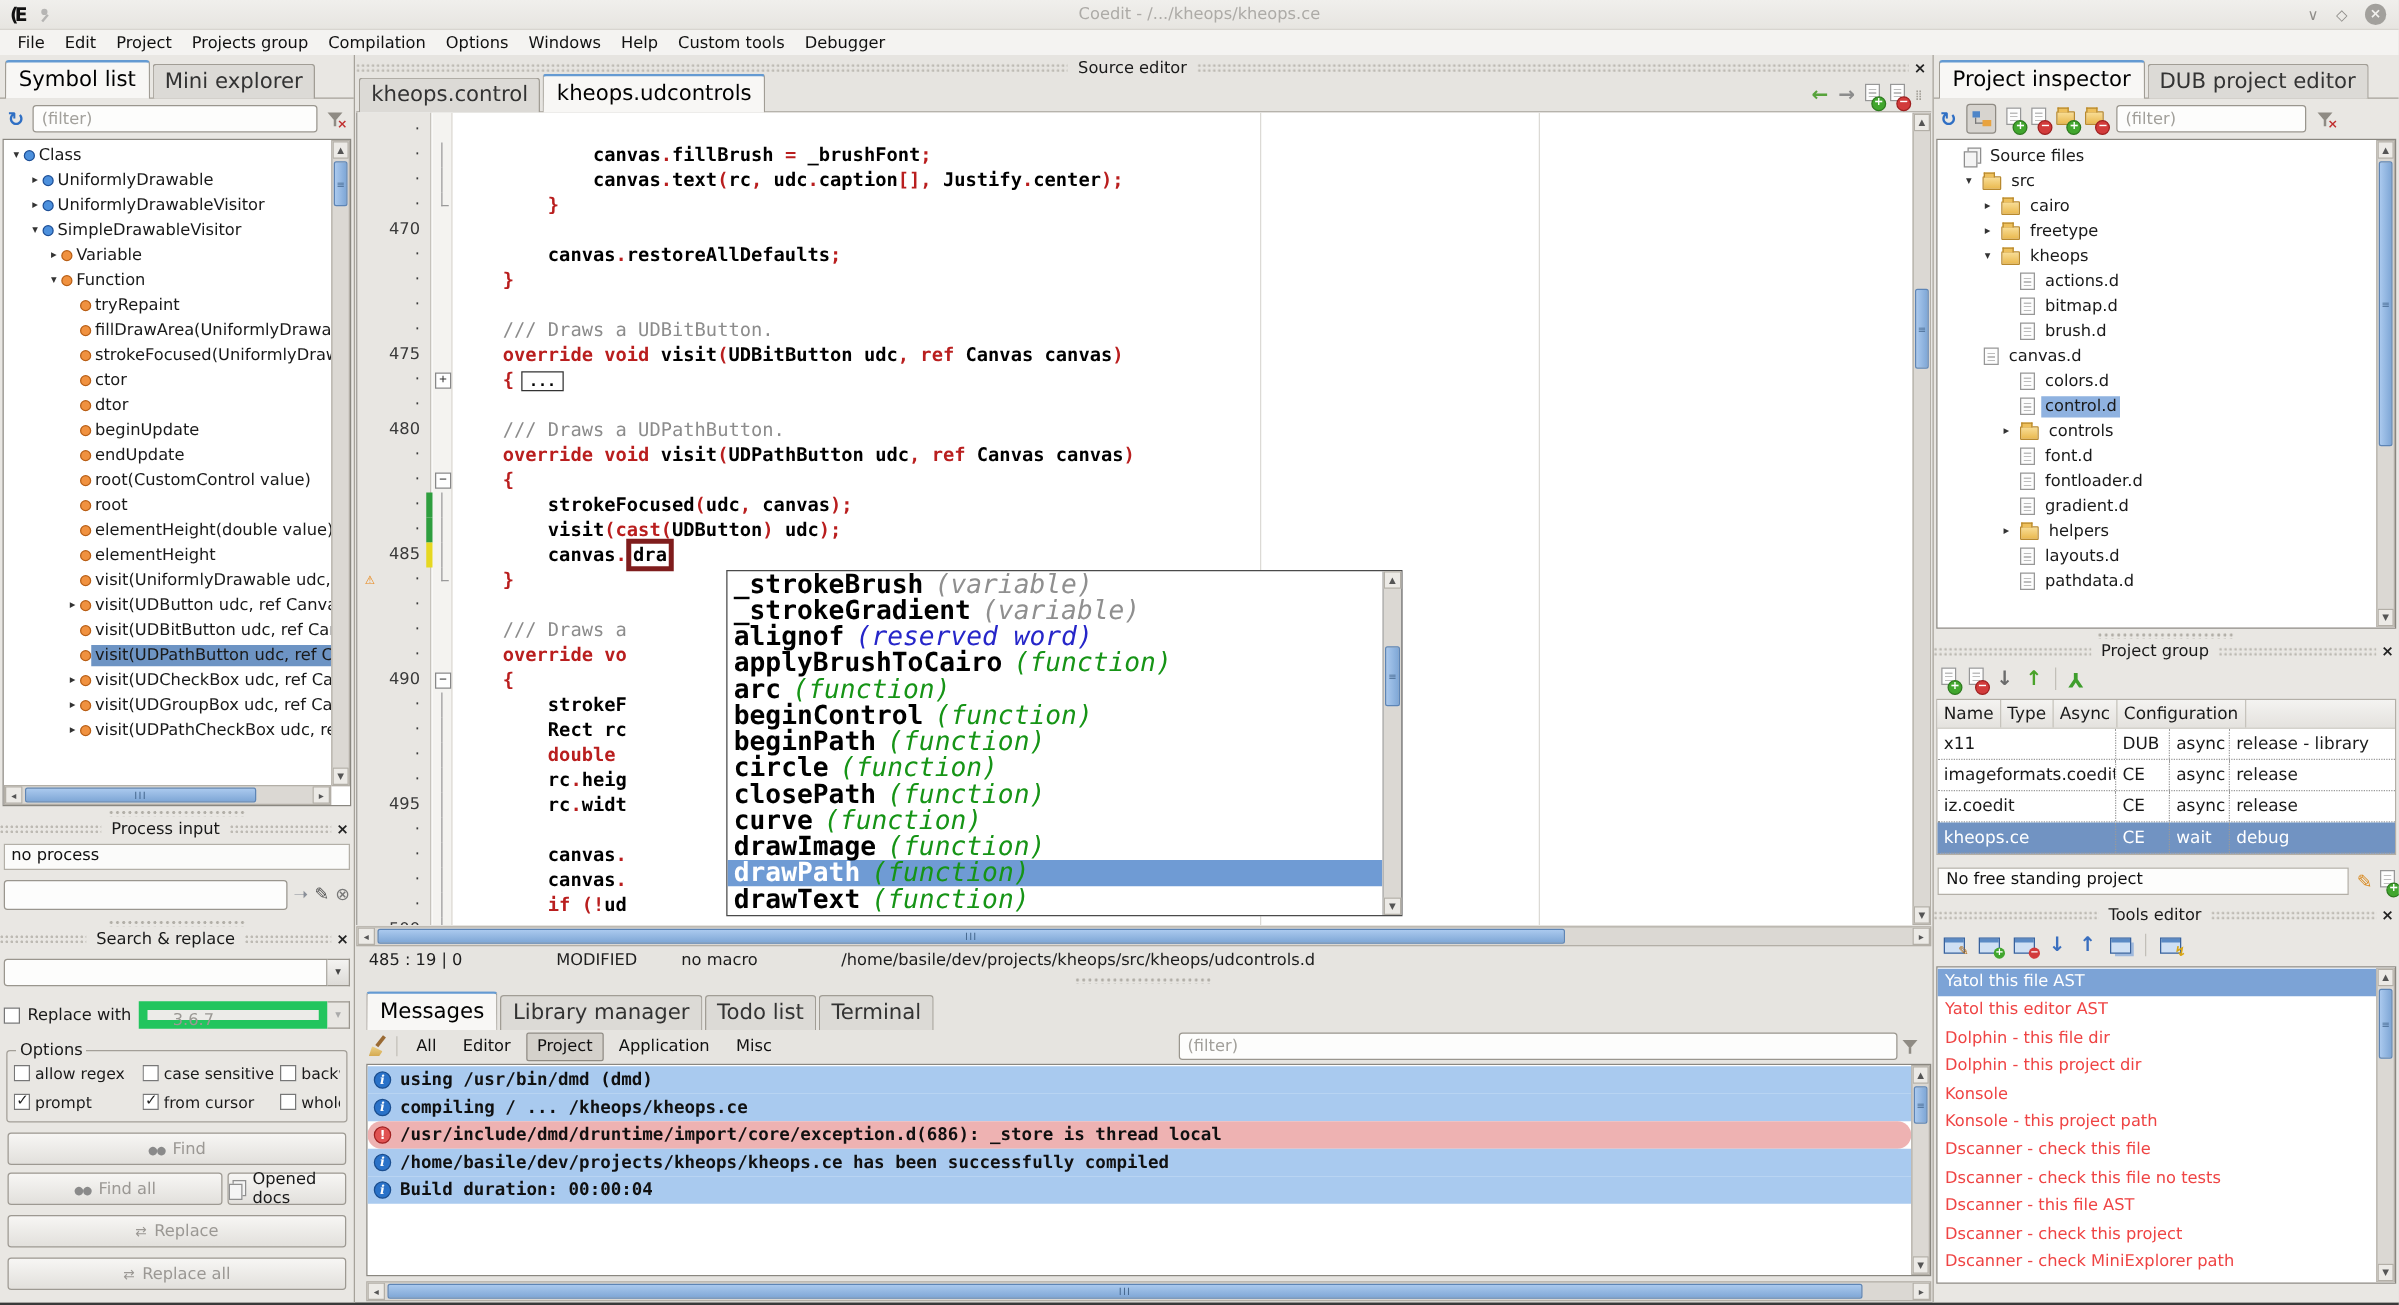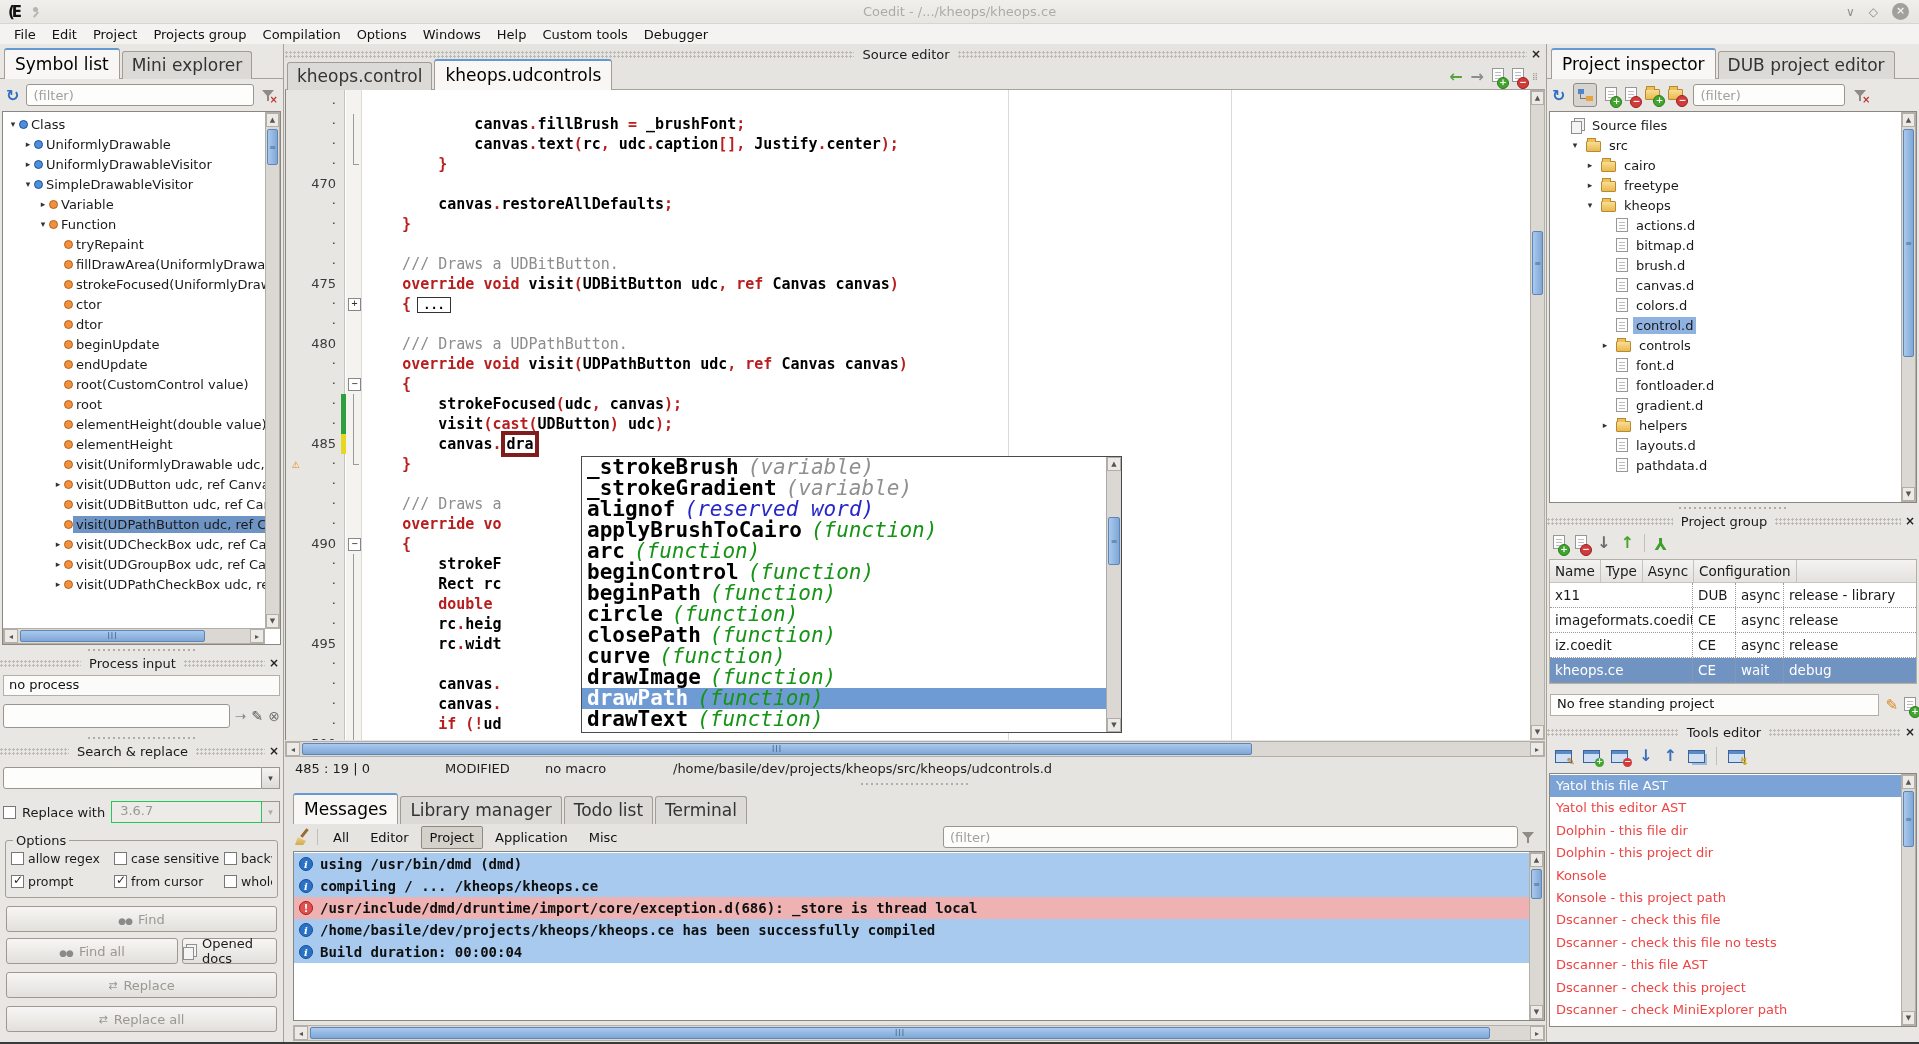--- a/index.html
+++ b/index.html
@@ -104,21 +104,21 @@
   .tree-h{position:absolute;left:0;right:15px;bottom:0;}
   .tree-v{right:0;top:0;bottom:15px;}
   .noproc{margin:4px 3px 0;height:21px;background:#fbfbfa;border:1px solid #b3afa7;font-size:13px;padding:1px 5px;color:#111;}
   .procrow{display:flex;align-items:center;gap:5px;margin:8px 3px;}
   .procrow .tb-input{flex:1;height:24px;}
   .pico{color:#8a8f98;font-size:14px;}
   .srch-combo{display:flex;margin:8px 3px 0;}
   .srch-combo .tb-input{flex:1;border-radius:3px 0 0 3px;}
   .rep-row{display:flex;align-items:center;gap:6px;margin:12px 3px 0;}
   .rep-row .rlbl{font-size:13px;}
-  .rep-row .dis{flex:1;height:22px;background:#ecebe8;border:1px solid #22c55e;color:#9b9894;padding:1px 8px;font-size:13px;}
+  .rep-row .dis{flex:1;height:22px;background:#ecebe8;border:7px solid #22c55e;color:#9b9894;padding:1px 20px;font-size:13px;}
   .opts{margin:10px 5px 0;border:1px solid #a39f98;border-radius:3px;padding:3px 5px 8px;}
   .opts legend{font-size:13px;padding:0 3px;margin-left:2px;}
   .opt-grid{display:grid;grid-template-columns:103px 110px auto;row-gap:8px;}
   .opt{display:flex;align-items:center;gap:4px;font-size:12.5px;white-space:nowrap;overflow:hidden;}
   .findbtn{margin:8px 6px 0;}
   .find2{display:flex;gap:4px;margin:6px 6px 0;}
   .find2 .btn{flex:1;}
   .find2 .btn.docs{flex:0 0 95px;}
 
   
@@ -167,21 +167,21 @@
   
   .msg-toolbar{display:flex;align-items:center;gap:3px;height:28px;padding:0 8px;}
   .fbtn{padding:3px 8px;font-size:13px;color:#111;border:1px solid transparent;border-radius:2px;}
   .fbtn.act{background:#d4d1cb;border-color:#8f8b84;}
   .fsep{width:1px;height:16px;background:#c2bfb8;margin:0 3px;}
   .msg-filter{margin-left:auto;width:575px;}
   .msglist{margin-left:8px;background:#fff;border:1px solid #8a8780;height:170px;position:relative;overflow:hidden;}
   .mrows{position:absolute;left:0;top:1px;right:15px;}
   .mrow{height:22px;display:flex;align-items:center;font-family:"DejaVu Sans Mono","Liberation Mono",monospace;font-weight:bold;font-size:14px;color:#101010;white-space:pre;}
   .mrow.info{background:#a9caef;}
-  .mrow.err{background:#eeb2b2;}
+  .mrow.err{background:#eeb2b2;border-radius:11px;}
   .mic{width:14px;height:14px;border-radius:50%;margin:0 7px 0 5px;flex:none;text-align:center;line-height:14px;font-size:10px;color:#fff;font-family:"DejaVu Serif",serif;font-style:italic;}
   .mic.info{background:#2a72c8;border:1px solid #1a4e90;}
   .mic.err{background:#e05252;border:1px solid #a02020;}
   .mic.info::before{content:'i';}
   .mic.err::before{content:'!';font-style:normal;font-family:"DejaVu Sans",sans-serif;}
   .msg-v{right:0;top:0;bottom:0;}
   .msg-h{margin:4px 0 0 8px;}
 
   
   .rp-toolbar{display:flex;align-items:center;gap:8px;padding:4px 5px;}
@@ -730,21 +730,21 @@
         <div class="frow" style="padding-left: 49px;">
         <span class="exp"></span>
         <span class="doc ic-doc"></span>
         <span class="lb">bitmap.d</span>
       </div>
         <div class="frow" style="padding-left: 49px;">
         <span class="exp"></span>
         <span class="doc ic-doc"></span>
         <span class="lb">brush.d</span>
       </div>
-        <div class="frow" style="padding-left: 49px;">
+        <div class="frow" style="padding-left: 20px;">
         <span class="exp"></span>
         <span class="doc ic-doc"></span>
         <span class="lb">canvas.d</span>
       </div>
         <div class="frow" style="padding-left: 49px;">
         <span class="exp"></span>
         <span class="doc ic-doc"></span>
         <span class="lb">colors.d</span>
       </div>
         <div class="frow sel" style="padding-left: 49px;">

